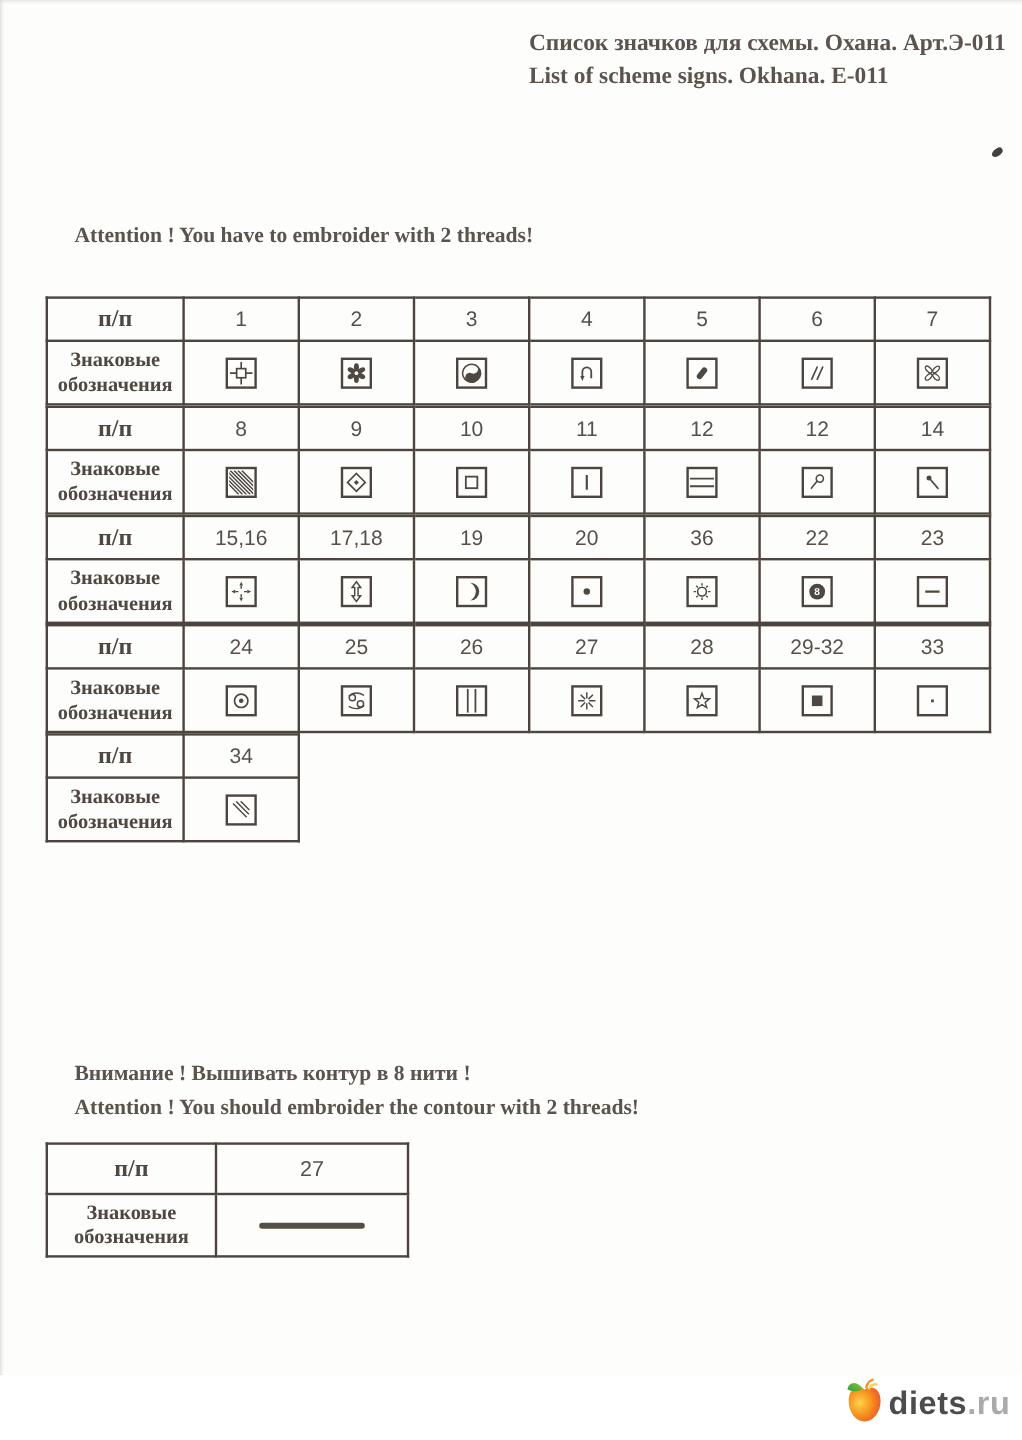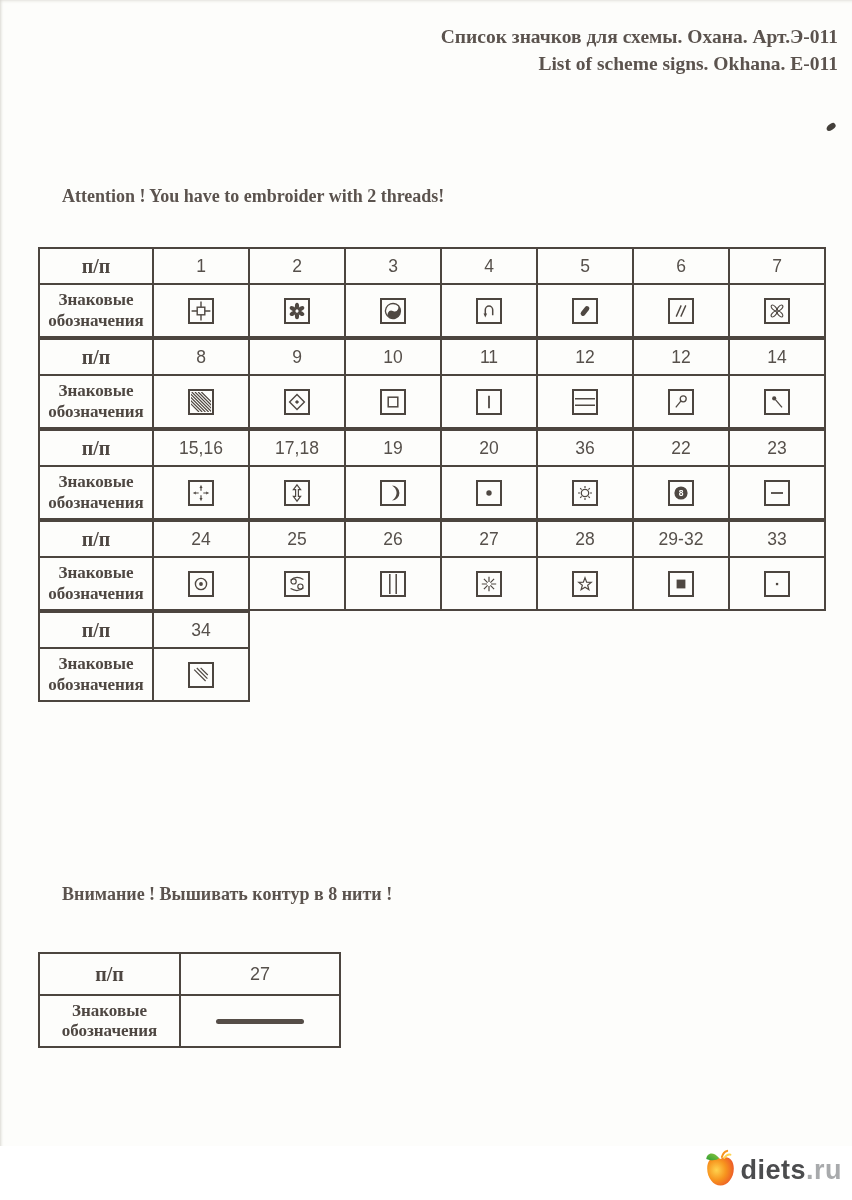--- a/index.html
+++ b/index.html
@@ -1,19 +1,19 @@
 <!DOCTYPE html>
 <html><head>
 <meta charset="utf-8">
 <style>
   html,body{margin:0;padding:0;background:#ffffff;}
   .page{position:relative;width:852px;height:1200px;background:#fdfdfb;overflow:hidden;
         font-family:"Liberation Serif",serif;color:#57504a;
         box-shadow:inset 3px 0 3px -2px #d8d7d1, inset 0 3px 3px -2px #e3e2dc;}
-  .header{position:absolute;top:24px;right:14px;text-align:right;
+  .header{position:absolute;top:24px;right:14px;
           font-weight:bold;font-size:19.5px;line-height:1.38;color:#5b534e;}
   .speck{position:absolute;top:124px;right:16px;width:10px;height:6px;background:#44403b;
          border-radius:60% 40% 50% 50%;transform:rotate(-32deg);}
   .warning{position:absolute;left:62px;font-weight:bold;font-size:18px;line-height:28px;color:#5b534e;}
   #warning-cross{top:182px;}
   #warning-contour{top:880px;}
   .tables-area{position:absolute;left:38px;top:247px;}
   table.sign-table{border-collapse:collapse;background:#fdfdfb;}
   .sign-table td{border:2px solid #4c453f;text-align:center;vertical-align:middle;padding:0;}
   .label-cell{width:112px;font-weight:bold;color:#4e4742;}
@@ -304,20 +304,21 @@
                   <path d="M3.2,4.6 L14.6,16 M5.8,3 L16.4,13.6 M9.6,2.8 L16.8,10" stroke="#4f4842" stroke-width="1.2" fill="none"></path>
                 </svg>
               </span></td>
           </tr>
         </tbody>
       </table>
     </div>
 
   <div class="warning" id="warning-contour">
     <div>Внимание ! Вышивать контур в 8 нити !</div>
+    <div>Attention !  You should embroider the contour with 2 threads!</div>
   </div>
 
   <table class="sign-table contour-table">
     <tbody>
         <tr>
       <td class="label-cell idx-label">п/п</td>
       <td class="num-cell">27</td>
     </tr>
     <tr>
       <td class="label-cell signs-label">

